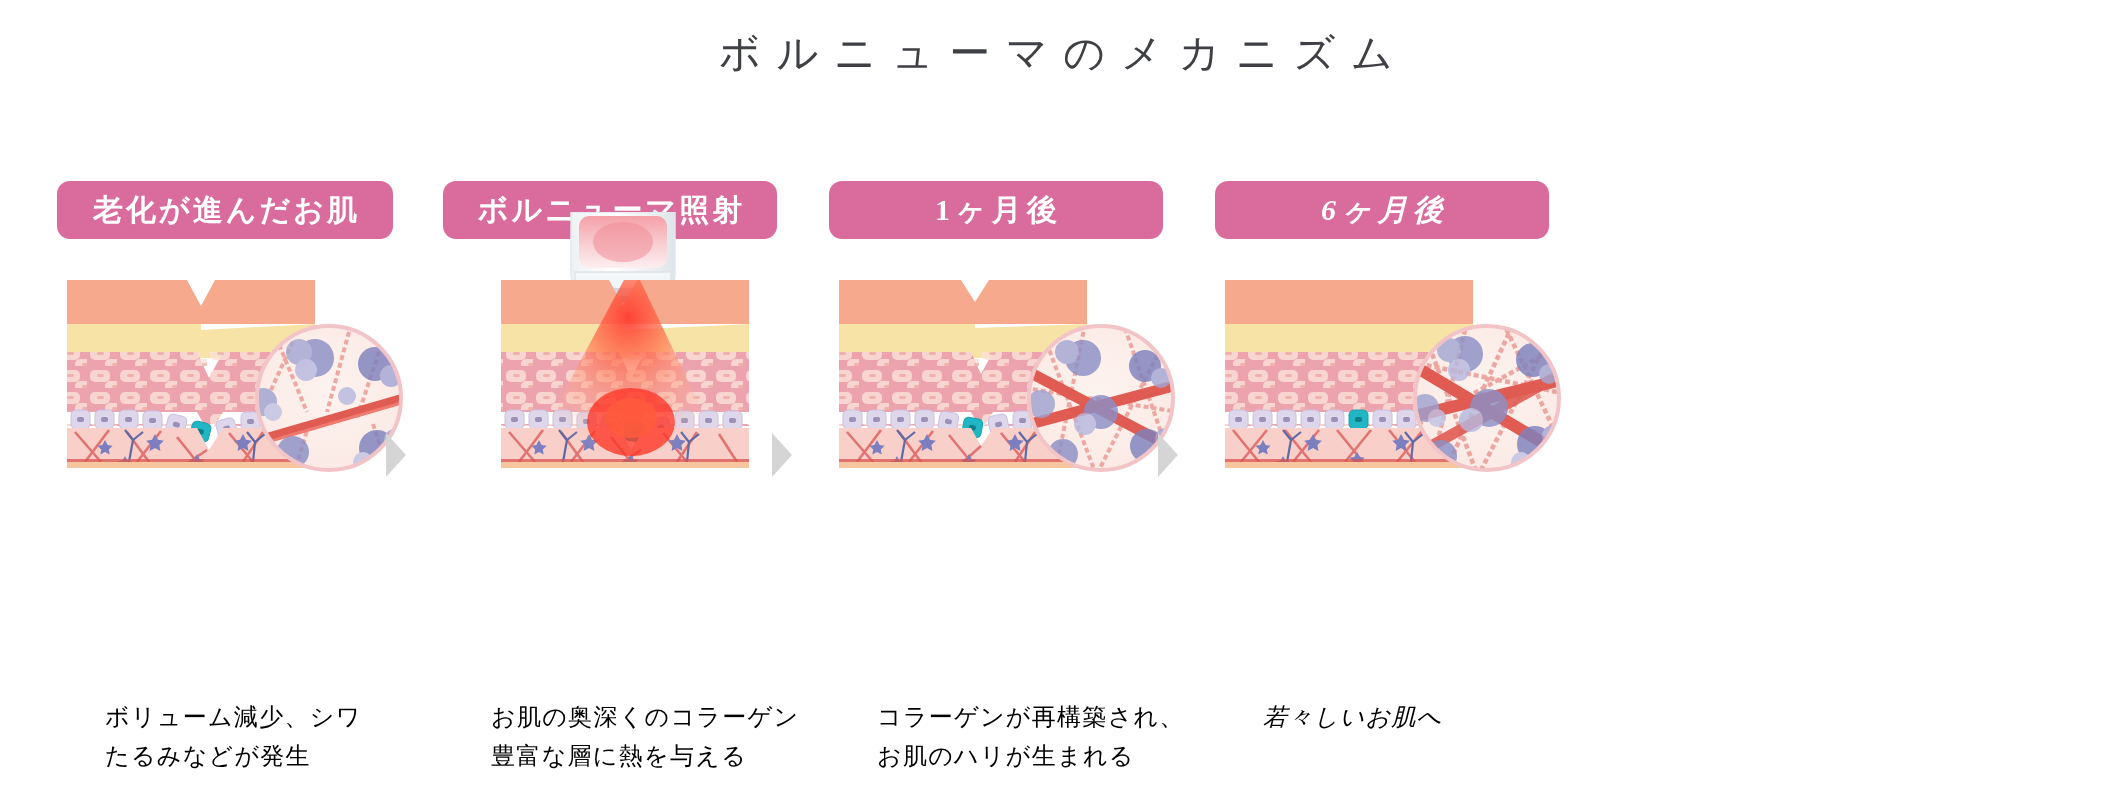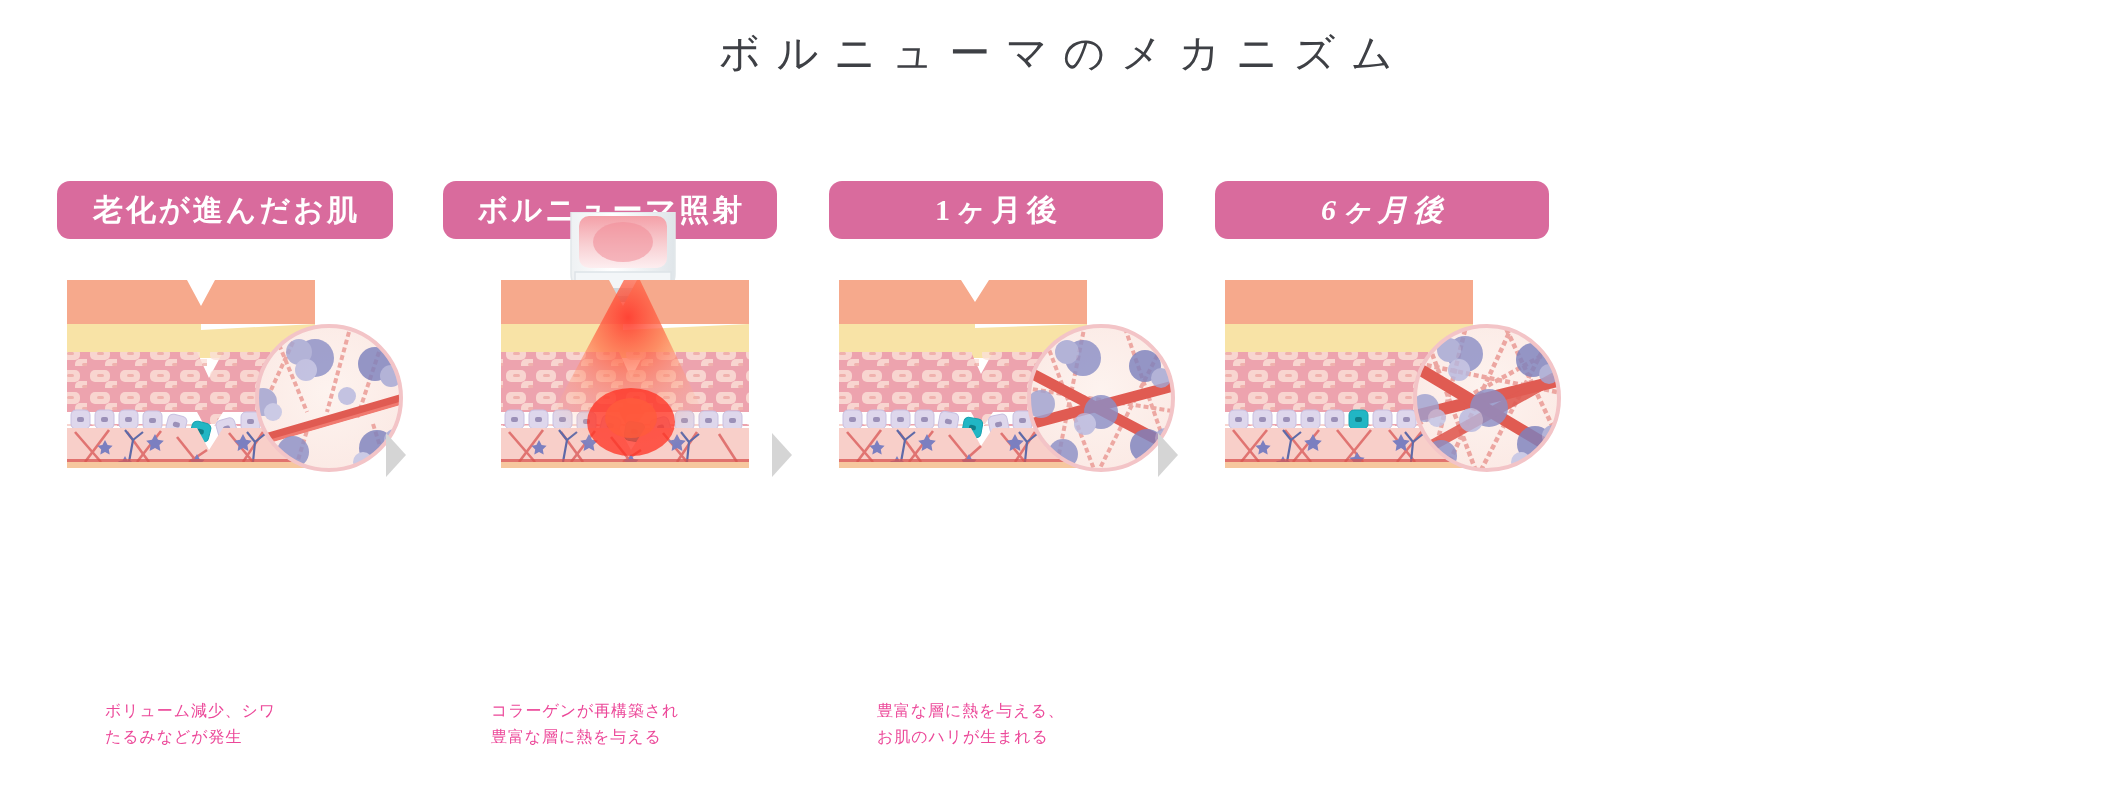--- a/index.html
+++ b/index.html
@@ -52,22 +52,22 @@
   .skin-wrap {
     position: absolute; left: 0; top: 196px;
     width: 380px; height: 320px;
   }
   .skin-svg { position:absolute; left:0; top:0; display:block; }
 
   
   .caption {
     position: absolute; top: 682px; left: 48px;
     width: 340px;
-    font-size: 16px; line-height: 1.62;
-    color: #ec4899;
+    font-size: 24px; line-height: 1.62;
+    color: #000000;
     letter-spacing: 0.055em;
     font-family: "Liberation Sans", "DejaVu Sans", sans-serif;
   }
   .caption span { display: block; white-space: nowrap; }
 
   
   .arrow { position: absolute; top: 432px; width: 22px; height: 46px; }
   .arrow.a0 { left: 385px; }
   .arrow.a1 { left: 771px; }
   .arrow.a2 { left: 1157px; }
@@ -299,21 +299,21 @@
             <g>
               <path d="M182,66 L196,66 L260,200 L252,246 L118,246 L110,200 Z" fill="url(#heatGrad2)"></path>
               <ellipse cx="188" cy="210" rx="44" ry="34" fill="#ff2f20" opacity="0.75"></ellipse>
               <ellipse cx="188" cy="206" rx="26" ry="20" fill="#ff5a3c" opacity="0.85"></ellipse>
             </g>
           </g>
         </svg>
       </div>
 
       <div class="caption">
-        <span>コラーゲンが再構築され</span>
+        <span>お肌の奥深くのコラーゲン</span>
         <span>豊富な層に熱を与える</span>
       </div>
     </div>
 
     <div class="col c2">
       <div class="pill">1ヶ月後</div>
 
       <div class="skin-wrap">
         <svg class="skin-svg" width="380" height="320" viewBox="0 0 380 320">
           <defs>
@@ -414,21 +414,21 @@
                 <circle cx="318" cy="234" r="17" fill="#7d82be"></circle>
                   <circle cx="336" cy="226" r="10" fill="#a3a6d4"></circle>
               </g>
             </g>
             <circle cx="272" cy="186" r="72" fill="none" stroke="#f3c4c7" stroke-width="4"></circle>
           </g>
         </svg>
       </div>
 
       <div class="caption">
-        <span>豊富な層に熱を与える、</span>
+        <span>コラーゲンが再構築され、</span>
         <span>お肌のハリが生まれる</span>
       </div>
     </div>
 
     <div class="col c3">
       <div class="pill">6ヶ月後</div>
 
       <div class="skin-wrap">
         <svg class="skin-svg" width="380" height="320" viewBox="0 0 380 320">
           <defs>
@@ -536,20 +536,21 @@
                   <circle cx="338" cy="224" r="11" fill="#a3a6d4"></circle>
                   <circle cx="306" cy="250" r="10" fill="#c0c2e4"></circle>
               </g>
             </g>
             <circle cx="272" cy="186" r="72" fill="none" stroke="#f3c4c7" stroke-width="4"></circle>
           </g>
         </svg>
       </div>
 
       <div class="caption">
+        <span>若々しいお肌へ</span>
       </div>
     </div>
 
   </div>
 
   <div class="arrow a0">
     <svg width="22" height="46" viewBox="0 0 22 46">
       <path d="M1,1 L21,23 L1,45 Z" fill="#d5d5d5"></path>
     </svg>
   </div>

